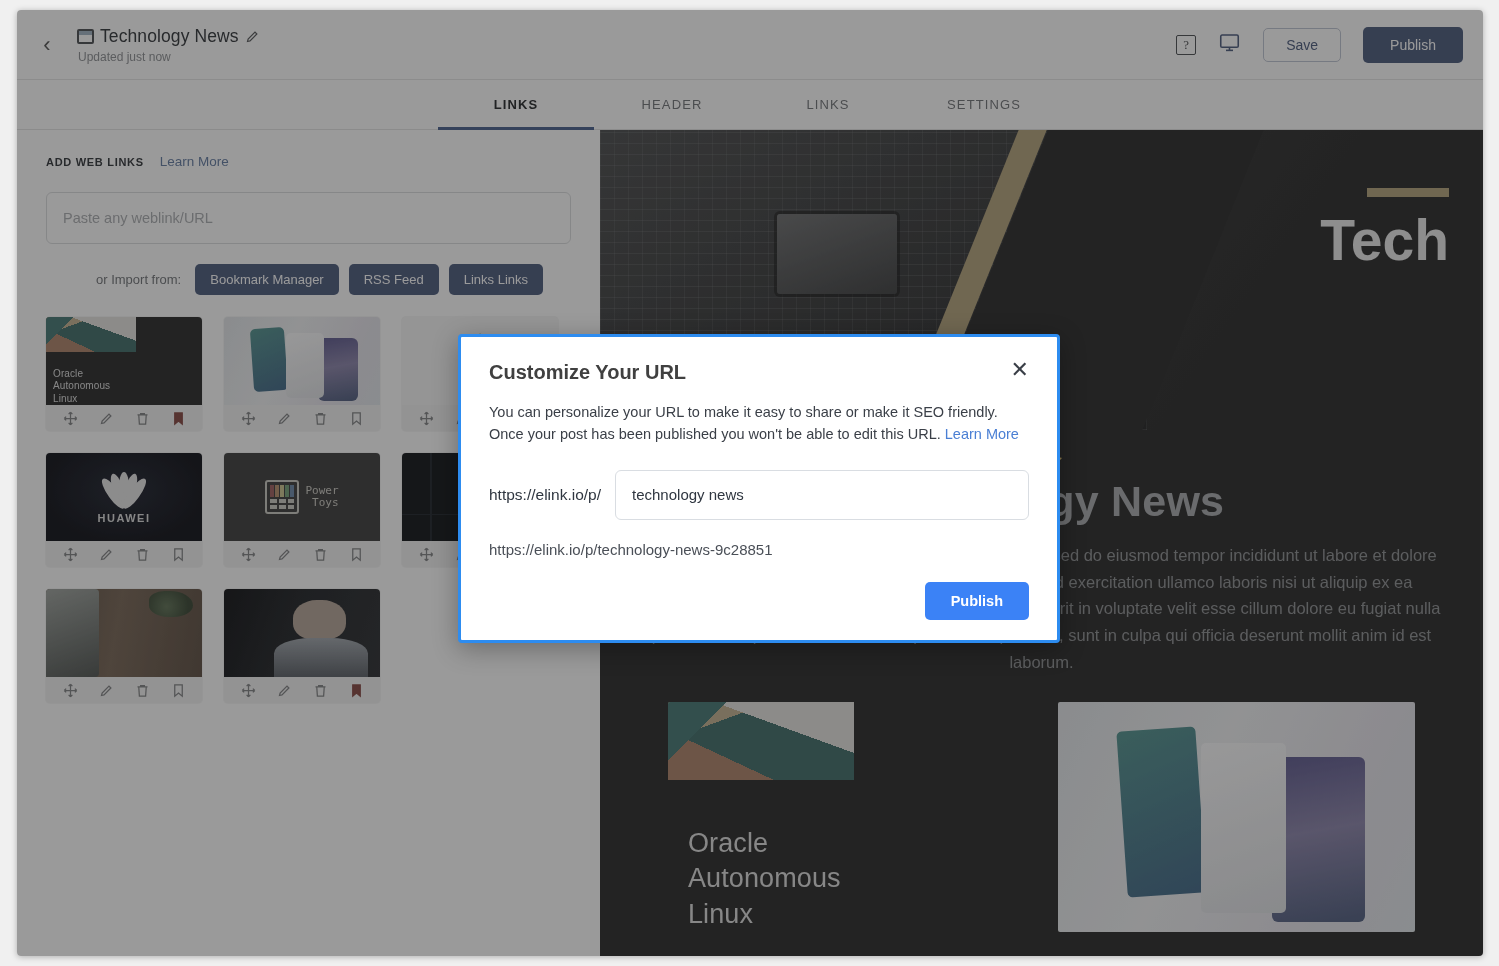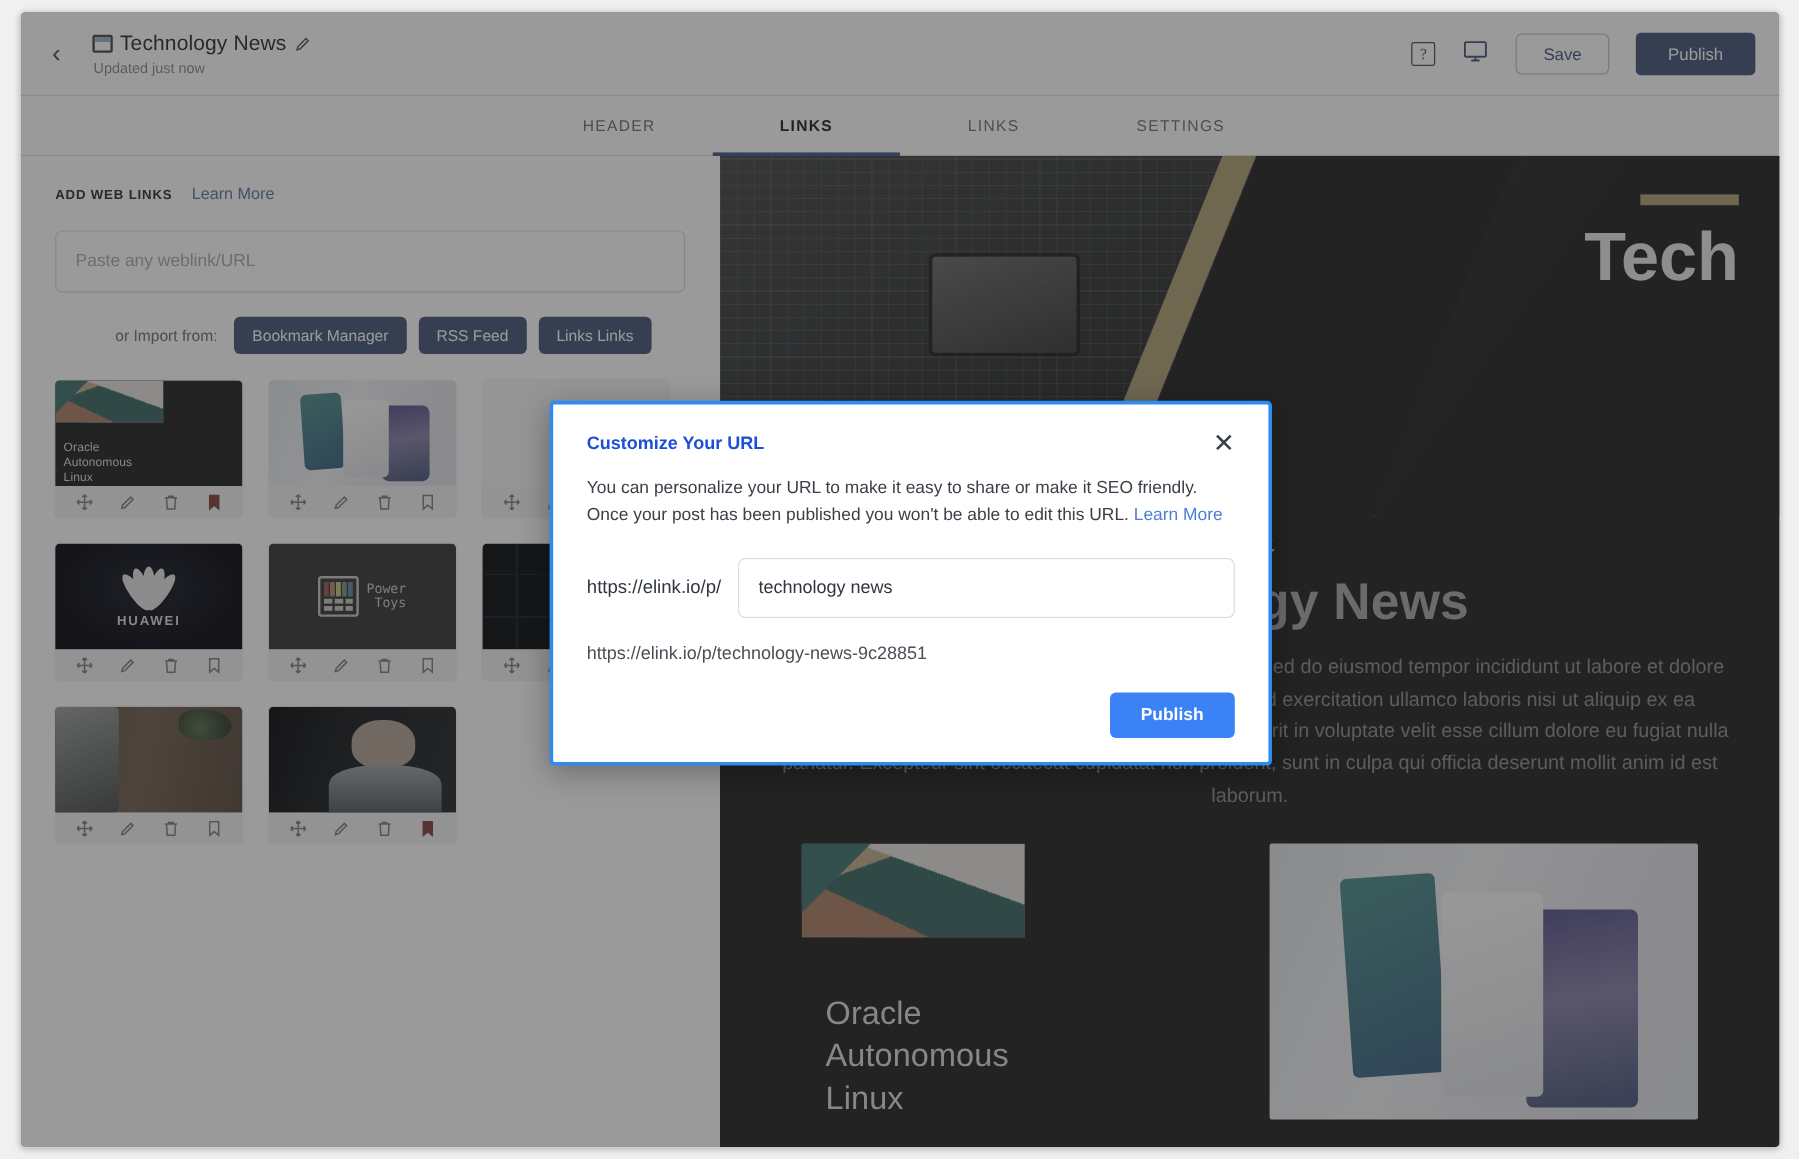--- a/index.html
+++ b/index.html
@@ -259,21 +259,21 @@
     background: #c8a34b; transform: rotate(22deg);
   }
   .hero .stripe-dark {
     position:absolute; left: 44%; top: -20%; width: 200px; height: 150%;
     background: #2b2b2b; transform: rotate(22deg);
   }
   .hero .wedge {
     position:absolute; left: 0; bottom: -30px; width: 120px; height: 90px;
     background:#c8a34b; transform: rotate(-28deg);
   }
-  .hero-text { position:absolute; right: 34px; top: 32px; text-align: right; }
+  .hero-text { position:absolute; right: 34px; top: 58px; text-align: right; }
   .gold-bar { width: 82px; height: 9px; background: #c8a34b; margin-left: auto; }
   .hero-t1 {
     font-size: 57px; font-weight: 700; color: #e9e9e9; line-height: 1.05; margin-top: 14px;
   }
   .hero-t2 { font-size: 55px; color: #c8a34b; line-height: 1.05; font-weight: 300; }
 
   .post-body { padding: 18px 40px 0 40px; }
   .post-date {
     color: #a9aeb6; font-size: 16px; text-align:center;
     display: flex; align-items:center; justify-content:center; gap: 8px;
@@ -298,21 +298,21 @@
     background: rgba(40,40,40,.30);
   }
   .modal {
     position: absolute; left: 441px; top: 324px;
     width: 602px; background: #fff; border-radius: 4px;
     border: 3px solid #2d8cf0;
     padding: 24px 28px 20px 28px;
     box-shadow: 0 6px 26px rgba(0,0,0,.3);
   }
   .modal-head { display: flex; align-items: flex-start; }
-  .modal-title { font-size: 15px; color: #1d4ed8; font-weight: 600; }
+  .modal-title { font-size: 20px; color: #404040; font-weight: 600; }
   .modal-close {
     margin-left: auto; font-size: 22px; color: #3a3f47; cursor: pointer;
     line-height: .8; font-weight: 300;
   }
   .modal-desc {
     margin-top: 17px; font-size: 14.5px; color: #3a3f47; line-height: 1.55;
   }
   .modal-desc a { color: #4a7fd4; text-decoration: none; cursor: pointer; }
   .url-row { margin-top: 24px; display: flex; align-items: center; gap: 14px; }
   .url-prefix { font-size: 15.5px; color: #2f3640; font-weight: 400; white-space: nowrap; }
@@ -364,22 +364,22 @@
               <line x1="8" y1="21" x2="16" y2="21"></line>
             </svg>
           </span>
         </div>
         <button class="btn btn-save">Save</button>
         <button class="btn btn-publish">Publish</button>
       </div>
     </div>
 
     <div class="tabs">
+      <div class="tab active">LINKS</div>
       <div class="tab">HEADER</div>
-      <div class="tab active">LINKS</div>
       <div class="tab">LINKS</div>
       <div class="tab">SETTINGS</div>
     </div>
 
     <div class="body-split">
 
       <div class="left-panel">
         <div class="panel-head">
           <span class="panel-title">ADD WEB LINKS</span>
           <span class="learn-more">Learn More</span>

